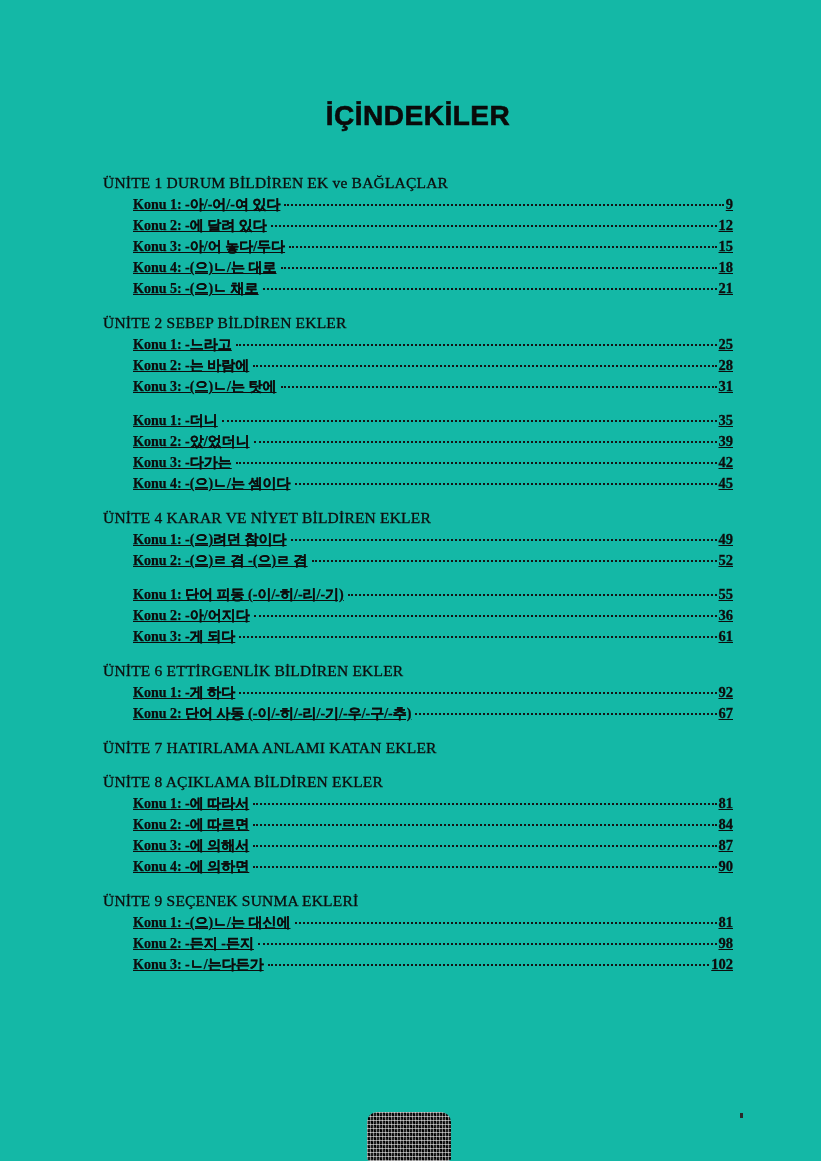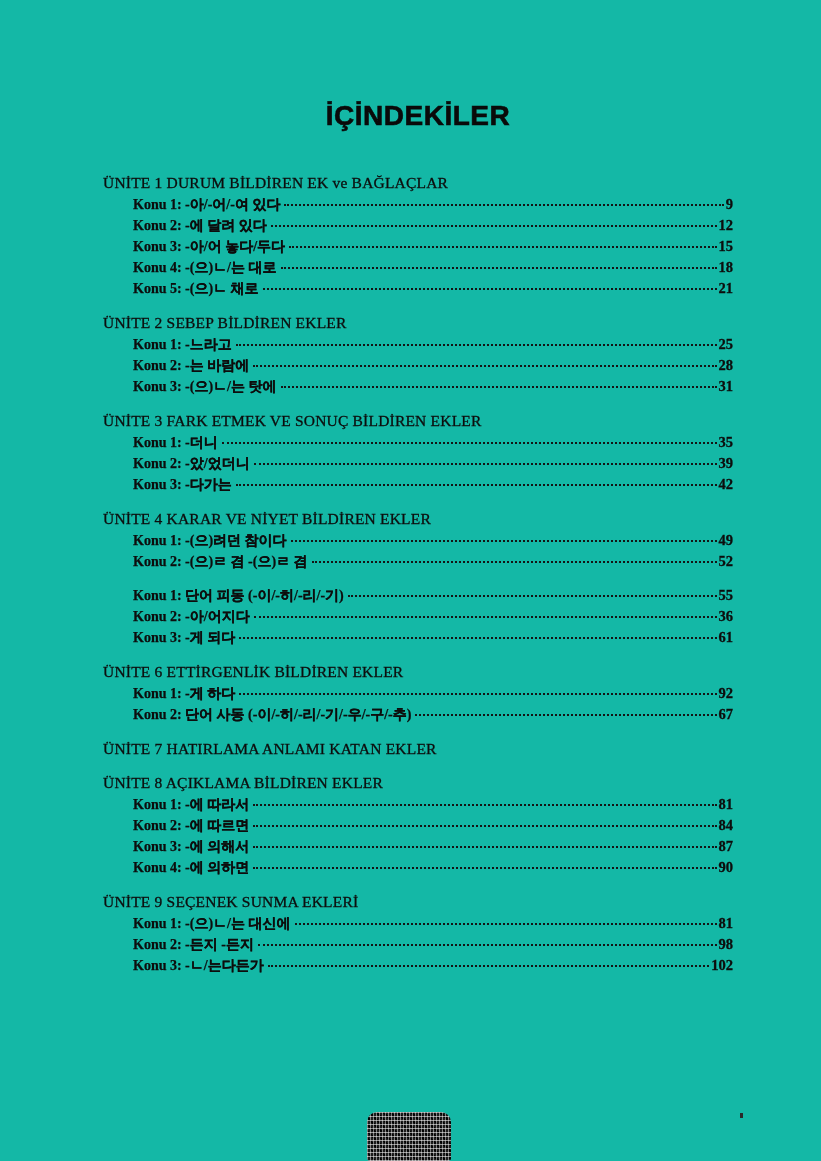--- a/index.html
+++ b/index.html
@@ -45,20 +45,21 @@
     line-height: 21px;
     -webkit-text-stroke: 0.3px #0d0d0d;
   }
   .topic-row {
     display: flex;
     align-items: baseline;
     padding-left: 30px;
     line-height: 21px;
     font-weight: 700;
     font-size: 14px;
+    text-decoration: underline;
   }
   .topic-label {
     white-space: nowrap;
     -webkit-text-stroke: 0.25px #0d0d0d;
   }
   .leader {
     flex: 1 1 auto;
     margin: 0 2px 0 4px;
     border-bottom: 2.6px dotted #141414;
     transform: translateY(-3px);
@@ -151,40 +152,44 @@
 
   <div class="topic-row">
     <span class="topic-label">Konu 3: -(으)ㄴ/는 탓에</span>
     <span class="leader"></span>
     <span class="topic-page">31</span>
   </div>
 </div>
   </section>
 
   <section class="unit">
-    <h2 class="unit-title">ÜNİTE 3 FARK ETMEK VE SONUÇ BİLDİREN EKLER</h2>
     <div class="topics">
   <div class="topic-row">
     <span class="topic-label">Konu 1: -더니</span>
     <span class="leader"></span>
     <span class="topic-page">35</span>
   </div>
 
   <div class="topic-row">
     <span class="topic-label">Konu 2: -았/었더니</span>
     <span class="leader"></span>
     <span class="topic-page">39</span>
   </div>
 
   <div class="topic-row">
     <span class="topic-label">Konu 3: -다가는</span>
     <span class="leader"></span>
     <span class="topic-page">42</span>
   </div>
 
+  <div class="topic-row">
+    <span class="topic-label">Konu 4: -(으)ㄴ/는 셈이다</span>
+    <span class="leader"></span>
+    <span class="topic-page">45</span>
+  </div>
 </div>
   </section>
 
   <section class="unit">
     <h2 class="unit-title">ÜNİTE 4 KARAR VE NİYET BİLDİREN EKLER</h2>
     <div class="topics">
   <div class="topic-row">
     <span class="topic-label">Konu 1: -(으)려던 참이다</span>
     <span class="leader"></span>
     <span class="topic-page">49</span>

